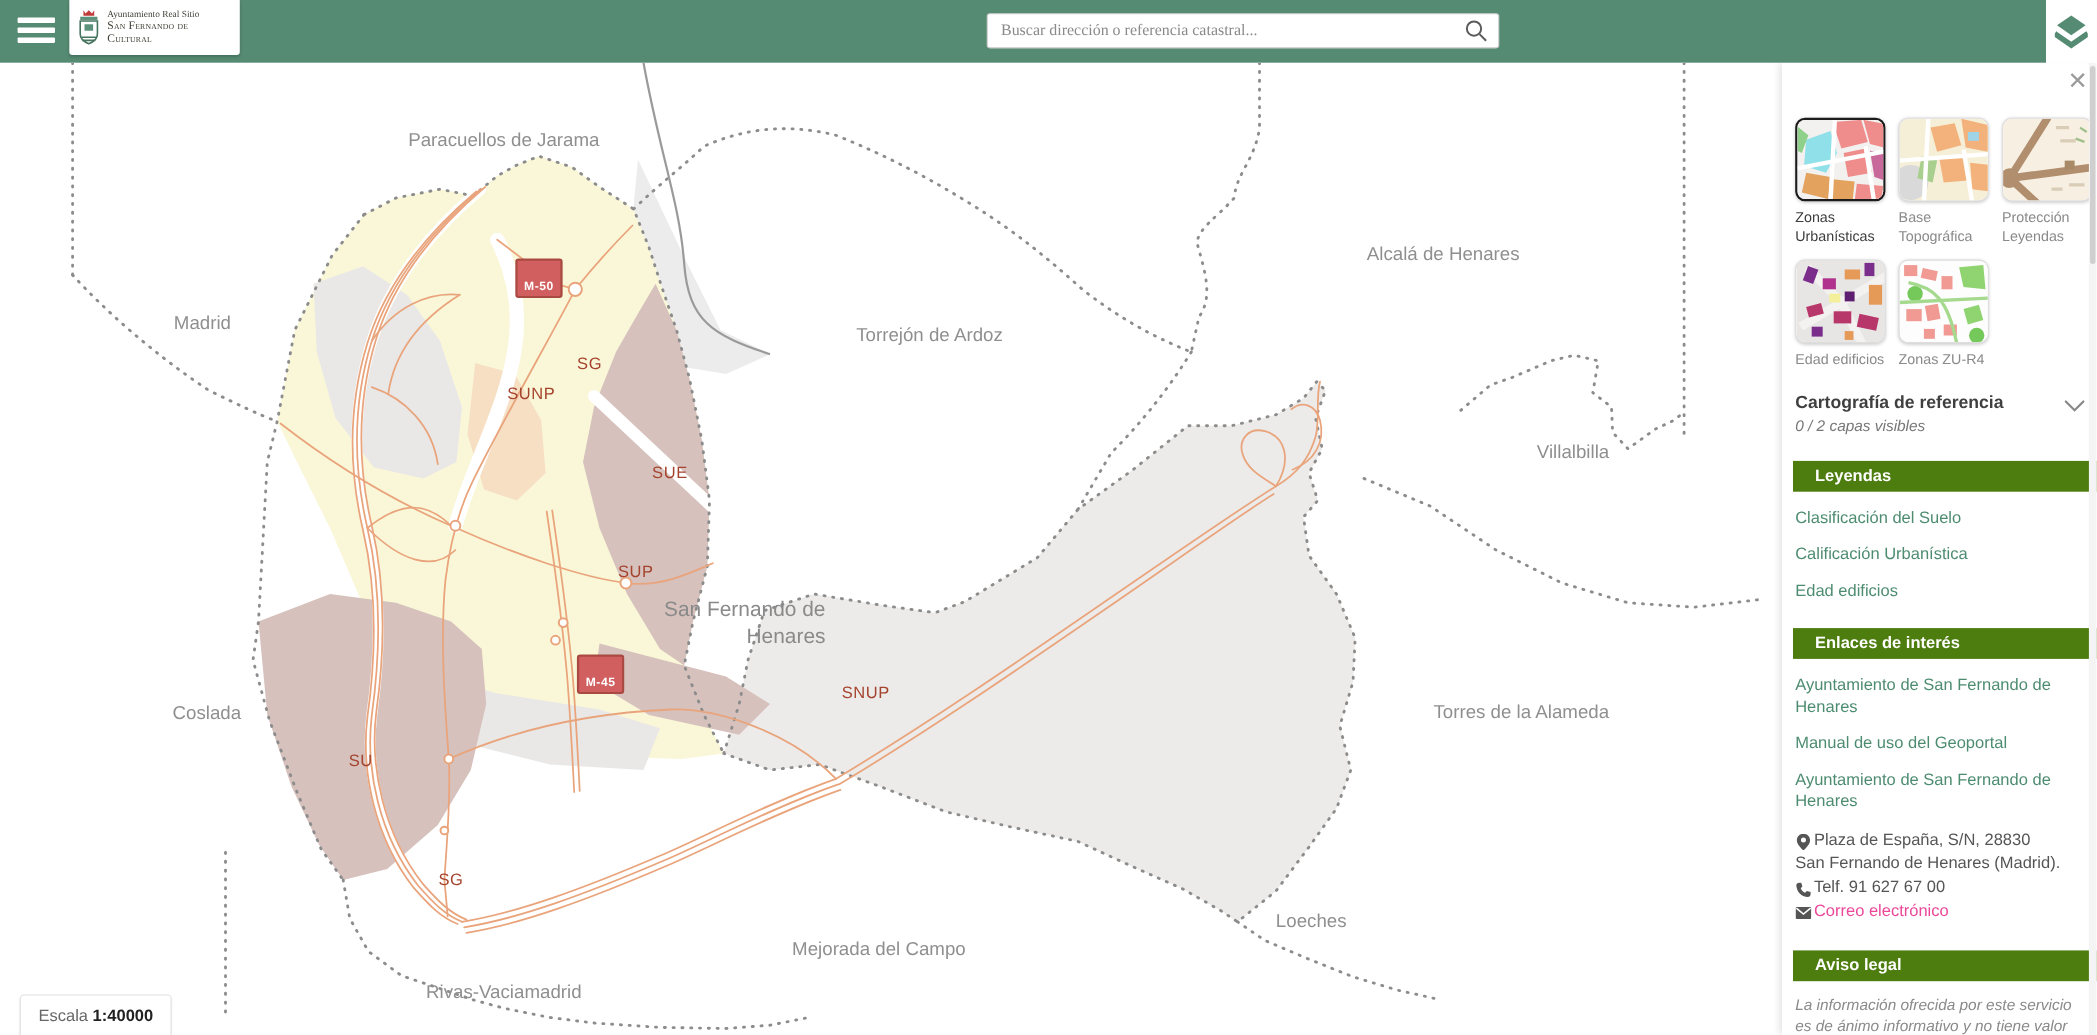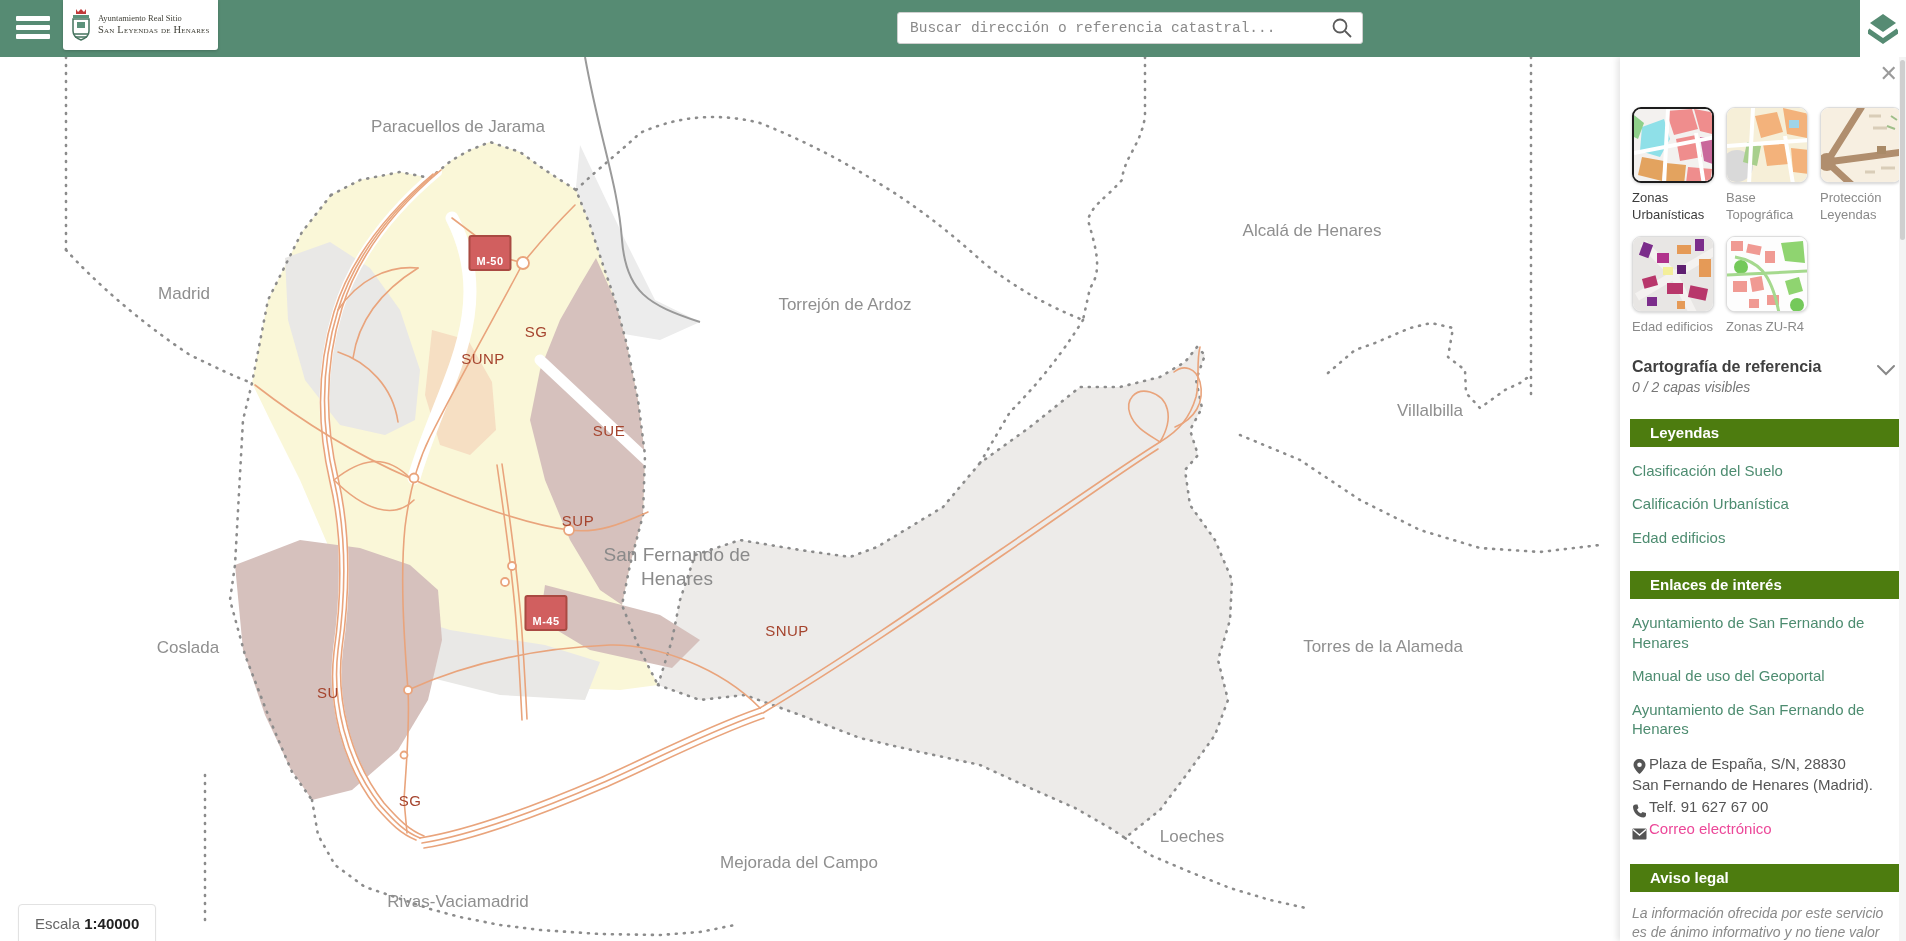--- a/index.html
+++ b/index.html
@@ -3,36 +3,36 @@
 <meta charset="utf-8">
 <style>
   * { margin:0; padding:0; box-sizing:border-box; }
   html,body { width:1906px; height:941px; overflow:hidden; }
   body { font-family:"Liberation Sans", sans-serif; background:#fff; position:relative; }
 
   
   .map-viewport { position:absolute; left:0; top:57px; width:1906px; height:884px; background:#fff; overflow:hidden; }
   .map-viewport svg { position:absolute; left:0; top:0; }
   .map-label { position:absolute; transform:translate(-50%,-50%); color:#8f8f8f; font-size:17px; white-space:nowrap; text-align:center; line-height:1.25; }
-  .map-label.large { font-size:19px; color:#8a8a8a; }
+  .map-label.large { font-size:19px; color:#8a8a8a;text-align:right; }
   .zone-label { position:absolute; transform:translate(-50%,-50%); color:#a5442e; font-size:15px; letter-spacing:.5px; white-space:nowrap; }
   .road-badge { position:absolute; transform:translate(-50%,-50%); background:#d15f5f; border:2px solid #a94a42; border-radius:3px; color:#fff; font-size:11px; font-weight:bold; padding:18px 6px 2px; letter-spacing:.5px; }
   .scale-box { position:absolute; left:18px; top:847px; background:#fff; border:1px solid #e2e2e2; border-radius:4px; padding:10px 16px 14px; font-size:15px; color:#666; box-shadow:0 1px 2px rgba(0,0,0,.05); }
   .scale-box b { color:#222; }
 
   
   header { position:absolute; left:0; top:0; width:1860px; height:57px; background:#568b73; z-index:30; }
   .hamburger { position:absolute; left:8px; top:9px; width:50px; height:40px; cursor:pointer; padding:7px 8px; }
   .hamburger span { display:block; width:34px; height:5px; background:#fff; margin:0 0 4px; border-radius:1px; }
   .logo-box { position:absolute; left:63px; top:0; width:155px; height:50px; background:#fff; border-radius:0 0 3px 3px; display:flex; align-items:center; padding:4px 6px; gap:5px; box-shadow:0 1px 3px rgba(0,0,0,.2); }
   .logo-text { font-family:"Liberation Serif", serif; color:#3e3e35; line-height:1.15; }
   .logo-line1 { font-size:8.5px; }
   .logo-line2 { font-size:10.5px; font-variant:small-caps; letter-spacing:.2px; }
   .search-wrap { position:absolute; left:897px; top:12px; width:466px; height:32px; background:#fff; border:1px solid #cfcfcf; border-radius:3px; display:flex; align-items:center; }
-  .search-wrap input { flex:1; border:none; outline:none; font-size:14.5px; color:#444; padding:0 8px 0 12px; font-family:Liberation Mono, monospace; background:transparent; }
+  .search-wrap input { flex:1; border:none; outline:none; font-size:14.5px; color:#444; padding:0 8px 0 12px; font-family:Liberation Serif, serif; background:transparent; }
   .search-wrap input::placeholder { color:#8a8a8a; }
   .search-btn { width:40px; height:100%; display:flex; align-items:center; justify-content:center; cursor:pointer; }
   .layers-btn { position:absolute; left:1860px; top:0; width:46px; height:57px; background:#fff; display:flex; align-items:center; justify-content:center; cursor:pointer; z-index:31; }
 
   
   aside { position:absolute; left:1620px; top:57px; width:286px; height:884px; background:#fff; box-shadow:-3px 0 6px rgba(0,0,0,.10); z-index:20; padding:0 0 0 12px; overflow:hidden; }
   .panel-close { position:absolute; top:6px; right:8px; font-size:22px; color:#9b9b9b; line-height:1; cursor:pointer; font-weight:300; }
   .thumb-grid { margin-top:50px; display:grid; grid-template-columns:82px 82px 82px; column-gap:12px; row-gap:12px; width:270px; }
   .thumb-cell { text-align:left; }
   .thumb { width:82px; height:76px; border-radius:9px; overflow:hidden; border:1px solid #ddd; box-shadow:0 1px 3px rgba(0,0,0,.18); cursor:pointer; background:#fff; }
@@ -40,21 +40,21 @@
   .thumb.selected { border:2.5px solid #1c1c1c; }
   .thumb-label { margin-top:7px; font-size:13px; color:#8a8a8a; line-height:1.3; cursor:pointer; }
   .thumb-cell.selected .thumb-label { color:#3c3c3c; }
   .carto-head { margin-top:22px; position:relative; padding-right:30px; }
   .carto-title { font-size:16px; font-weight:bold; color:#3f3f3f; }
   .carto-status { font-size:14px; color:#777; font-style:italic; margin-top:3px; }
   .carto-chevron { position:absolute; right:10px; top:4px; cursor:pointer; }
   .section-bar { margin:24px 0 12px -2px; background:#4d7c0f; color:#fff; font-weight:bold; font-size:15px; padding:5px 0 6px 20px; width:276px; }
   .side-link { display:block; color:#4d8c70; font-size:15px; text-decoration:none; margin:14px 0; max-width:245px; line-height:1.3; cursor:pointer; }
   .contact-block { font-size:15px; color:#555; line-height:1.45; max-width:250px; margin-top:14px; }
-  .contact-block .row { display:flex; align-items:flex-end; }
+  .contact-block .row { display:flex; align-items:center; }
   .contact-block .ic { flex:0 0 15px; margin:3px 2px 0 0; }
   .email-link { color:#ec4899; cursor:pointer; }
   .aviso-text { font-size:14px; color:#8a8a8a; font-style:italic; max-width:252px; line-height:1.4; margin-top:12px; }
   .side-scrollbar { position:absolute; right:0; top:0; width:7px; height:884px; background:#f4f4f4; }
   .side-scrollbar .thumb-bar { position:absolute; top:3px; right:1px; width:5px; height:180px; background:#cfcfcf; border-radius:3px; }
 </style>
 </head>
 <body>
 
 <div class="map-viewport">
@@ -200,21 +200,21 @@
   <div class="logo-box">
     <svg width="24" height="36" viewBox="0 0 24 36">
       <path d="M7,2 L9,5 L12,2 L15,5 L17,2 L17,7 L7,7 Z" fill="#c03a3a"></path>
       <rect x="4" y="8" width="16" height="3" fill="#5c927b"></rect>
       <path d="M4,12 h16 v12 q0,6 -8,9 q-8,-3 -8,-9 Z" fill="#fff" stroke="#46745f" stroke-width="1.5"></path>
       <rect x="8" y="15" width="8" height="6" fill="#5c927b"></rect>
       <path d="M5,27 h14 M6,30 h12" stroke="#46745f" stroke-width="1.5" fill="none"></path>
     </svg>
     <div class="logo-text">
       <div class="logo-line1">Ayuntamiento Real Sitio</div>
-      <div class="logo-line2">San Leyendas de Henares</div>
+      <div class="logo-line2">San Fernando de Cultural</div>
     </div>
   </div>
   <div class="search-wrap">
     <input type="text" placeholder="Buscar dirección o referencia catastral..." style="">
     <div class="search-btn">
       <svg width="22" height="22" viewBox="0 0 22 22">
         <circle cx="9" cy="9" r="6.5" fill="none" stroke="#5a5a5a" stroke-width="1.8"></circle>
         <line x1="14" y1="14" x2="20" y2="20" stroke="#5a5a5a" stroke-width="1.8"></line>
       </svg>
     </div>

